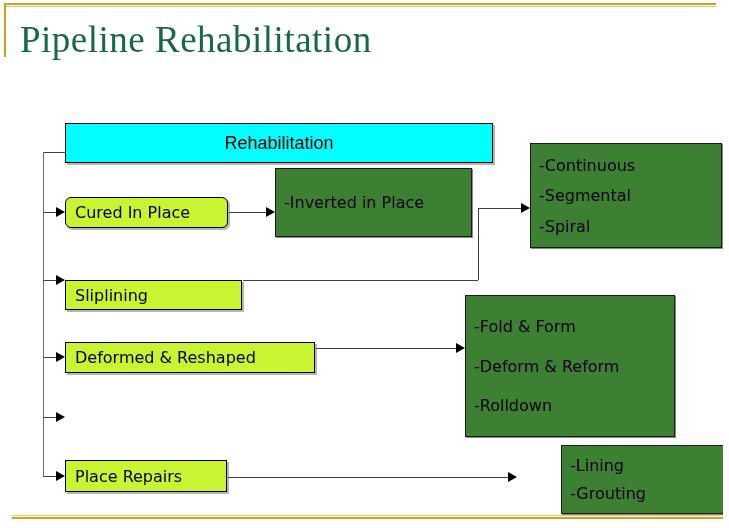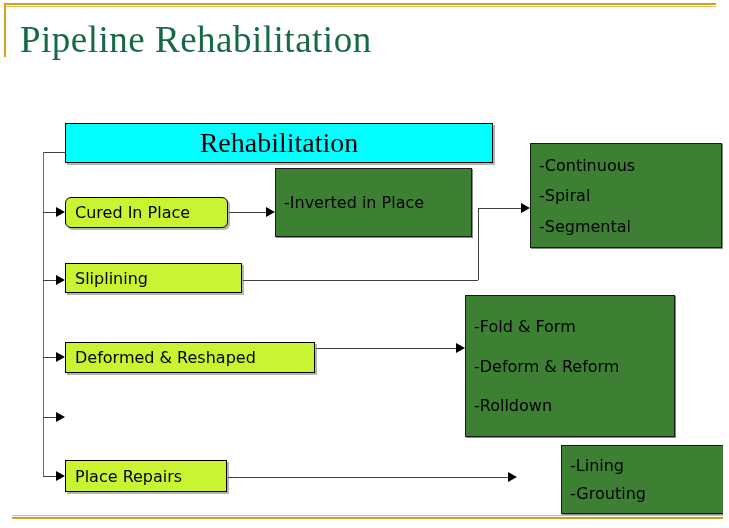--- a/index.html
+++ b/index.html
@@ -24,22 +24,22 @@
   }
   .box{
     position:absolute;
     box-sizing:border-box;
     border:1px solid #000;
     color:#000;
   }
   .root-box{
     background:#00FFFF;
     display:flex;align-items:center;justify-content:center;
-    font-family:Liberation Serif, serif;
-    font-size:28px;
+    font-family:Liberation Sans, sans-serif;
+    font-size:18px;
     box-shadow:2px 2px 0 #b5b5b5;
   }
   .method-box{
     background:#C9F431;
     display:flex;align-items:center;
     padding-left:9px;
     font-size:16px;
     box-shadow:2px 2px 0 #b5b5b5;
   }
   .detail-box{
@@ -88,35 +88,35 @@
   <div class="arrowhead" style="left:56px;top:352px;"></div>
 
   <div class="hline" style="left:43px;top:417px;width:14px;"></div>
   <div class="arrowhead" style="left:56px;top:412px;"></div>
 
   <div class="hline" style="left:43px;top:476px;width:14px;"></div>
   <div class="arrowhead" style="left:56px;top:471px;"></div>
 
   <div class="box method-box" style="left:65px;top:197px;width:163px;height:31px;border-radius:6px;">Cured In Place</div>
 
-  <div class="box method-box" style="left:65px;top:263px;width:177px;height:30px;">Sliplining</div>
+  <div class="box method-box" style="left:65px;top:280px;width:177px;height:30px;">Sliplining</div>
 
   <div class="box method-box" style="left:65px;top:342px;width:250px;height:31px;">Deformed &amp; Reshaped</div>
 
 
   <div class="box method-box" style="left:65px;top:460px;width:162px;height:32px;">Place Repairs</div>
 
   <div class="box detail-box" style="left:275px;top:168px;width:197px;height:69px;">
     <div class="detail-line">-Inverted in Place</div>
   </div>
 
   <div class="box detail-box" style="left:530px;top:143px;width:192px;height:105px;">
     <div class="detail-line">-Continuous</div>
+    <div class="detail-line">-Segmental</div>
     <div class="detail-line">-Spiral</div>
-    <div class="detail-line">-Segmental</div>
   </div>
 
   <div class="box detail-box" style="left:465px;top:295px;width:210px;height:142px;">
     <div class="detail-line">-Fold &amp; Form</div>
     <div class="detail-line">-Deform &amp; Reform</div>
     <div class="detail-line">-Rolldown</div>
   </div>
 
   <div class="box detail-box" style="left:517px;top:445px;width:206px;height:69px;margin-left:44px;">
     <div class="detail-line">-Lining</div>

